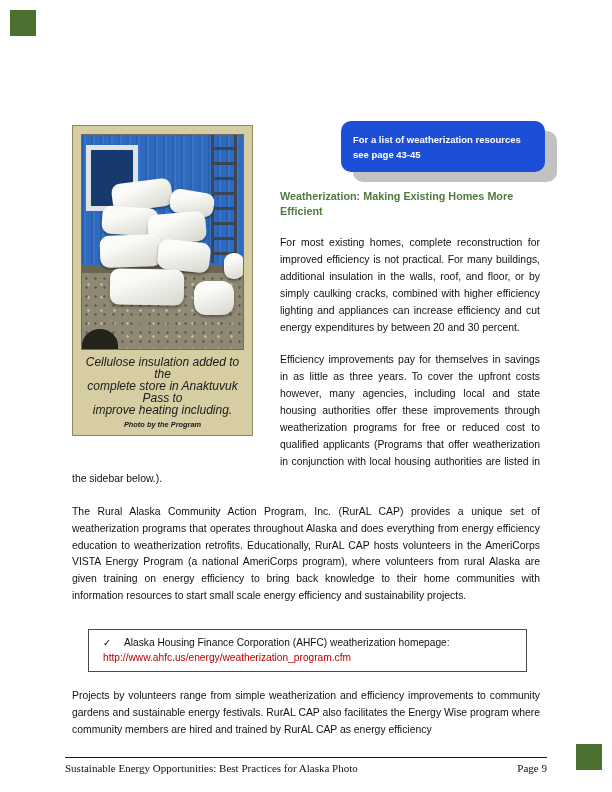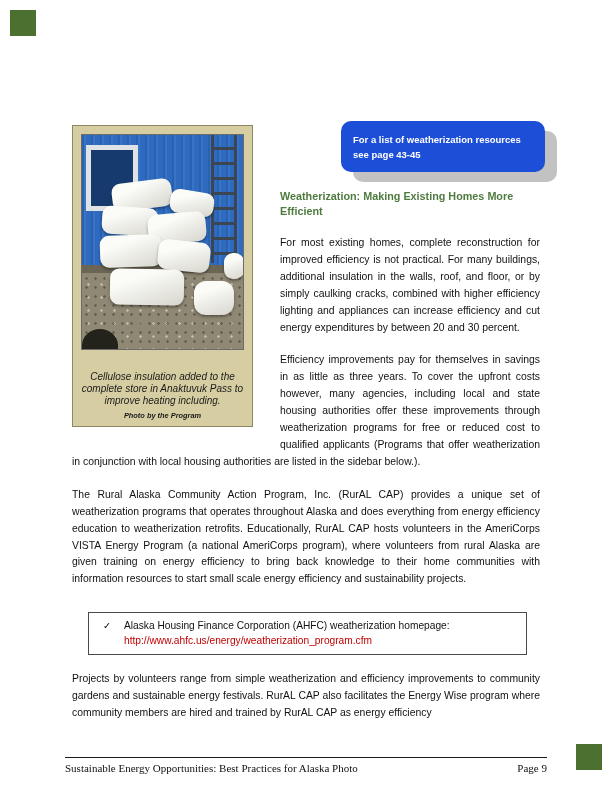--- a/index.html
+++ b/index.html
@@ -56,40 +56,40 @@
   .bale{
     position:absolute;border-radius:9px;
     background:linear-gradient(160deg,#fbfbf8 30%,#d9d8d0 95%);
     box-shadow:0 2px 3px rgba(0,0,0,.35);
   }
   .photo-tire{
     position:absolute;left:0;bottom:0;width:36px;height:20px;background:#23231c;
     border-radius:50% 50% 0 0/80% 80% 0 0;
   }
   .caption{
-    margin-top:21px;text-align:center;font-style:italic;
-    font-size:10px;line-height:12px;color:#1a1a1a;
+    margin-top:6px;text-align:center;font-style:italic;
+    font-size:12px;line-height:12px;color:#1a1a1a;
   }
   .credit{margin-top:4px;text-align:center;font-style:italic;font-weight:bold;font-size:7.4px;color:#1a1a1a;}
 
   .spacer{height:64px;}
   .heading{
     margin:0 0 6px 0;font-size:10.8px;font-weight:bold;color:#4e7b3f;line-height:15px;
   }
   .body-para{
     margin:16px 0 11px 0;font-size:10.4px;line-height:16.9px;text-align:justify;color:#111;
   }
 
   .resource-box{
     margin:24px 0 14px 16px;width:439px;box-sizing:border-box;
     border:1px solid #4a4a4a;padding:7px 10px 8px 14px;font-size:10.2px;
   }
   .resource-line1{display:flex;align-items:baseline;}
   .check{width:10px;font-size:9.5px;margin-right:11px;color:#111;}
-  .resource-url{margin-left:21px;margin-top:4px;color:#c00000;text-decoration:none;display:inline-block;font-size:10.2px;}
+  .resource-url{margin-top:4px;color:#c00000;text-decoration:none;display:inline-block;font-size:10.2px;}
 
   .footer{
     position:absolute;left:65px;top:757px;width:482px;
     border-top:1px solid #1a1a1a;padding-top:4px;
     display:flex;justify-content:space-between;
     font-family:"Liberation Serif",serif;font-size:11px;color:#111;
   }
 </style>
 </head>
 <body>

